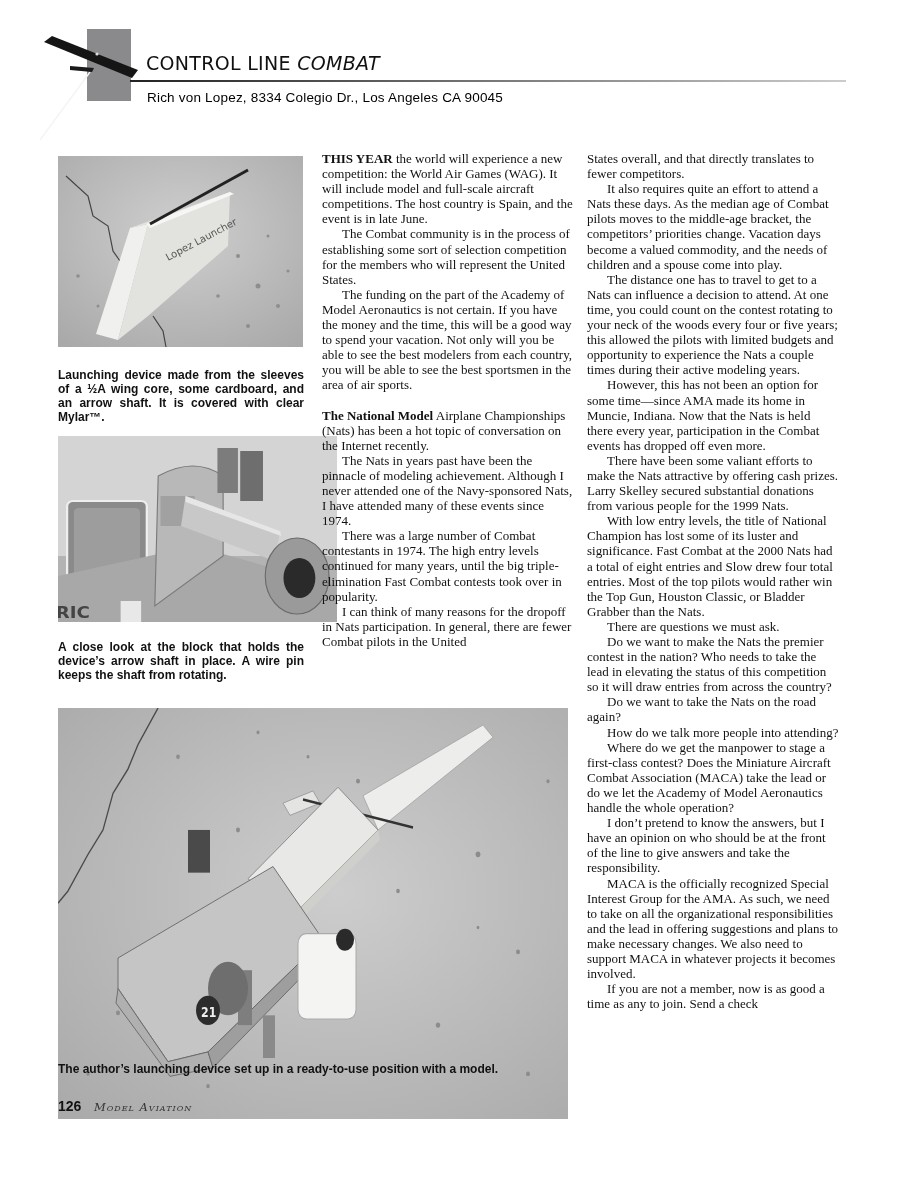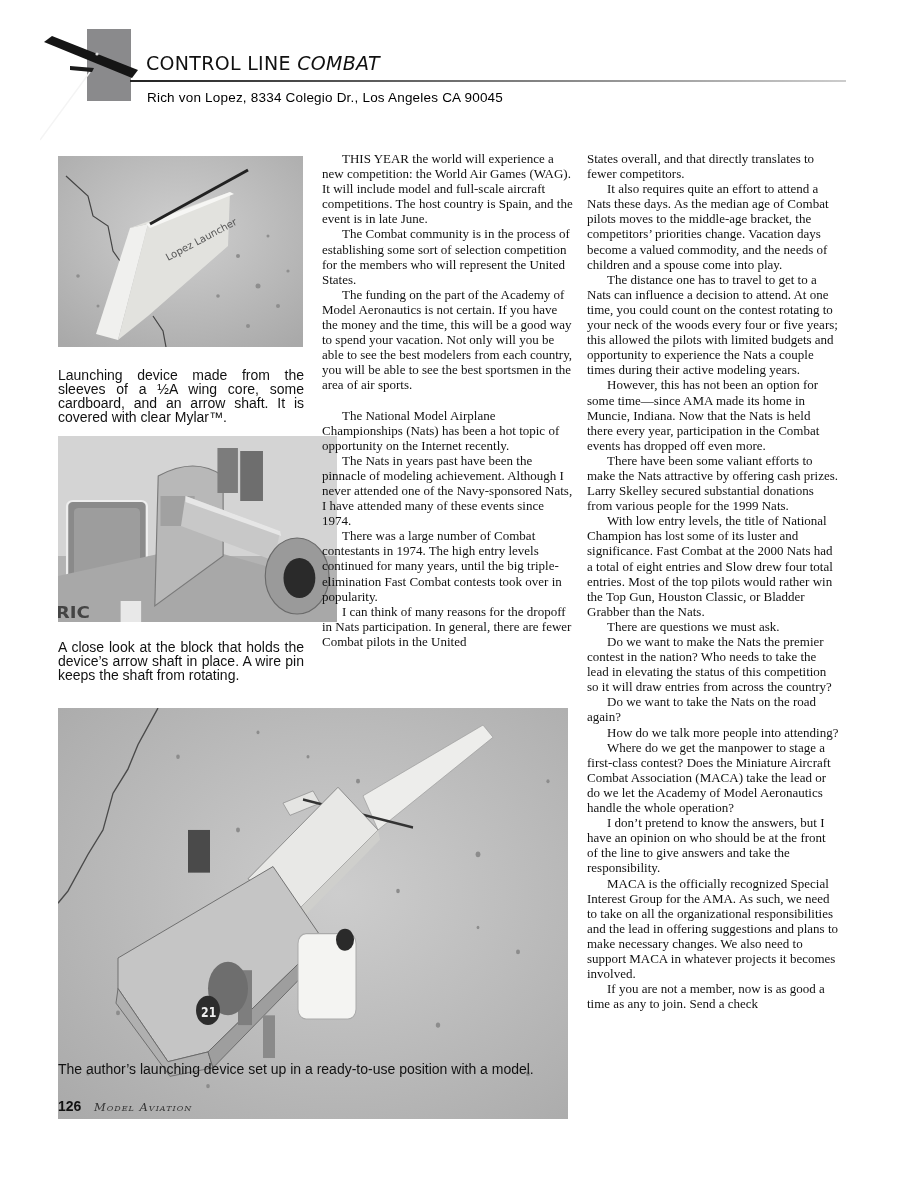--- a/index.html
+++ b/index.html
@@ -14,31 +14,31 @@
   #author-line { left:147px; top:90px; font-family:"Liberation Sans", sans-serif; font-size:13.5px; color:#000000; white-space:nowrap; letter-spacing:0.2px; }
 
   
   .photo { background:#bdbdbd; overflow:hidden; }
   #photo-1 { left:58px; top:156px; width:245px; height:191px; }
   #photo-2 { left:58px; top:436px; width:279px; height:186px; }
   #photo-3 { left:58px; top:708px; width:510px; height:411px; }
   .photo svg { width:100%; height:100%; display:block; }
 
   
-  .caption { font-family:"Liberation Sans", sans-serif; font-weight:normal; font-size:14px; line-height:14px; color:#111; text-align:justify; }
+  .caption { font-family:"Liberation Sans", sans-serif; font-weight:bold; font-size:12px; line-height:14px; color:#111; text-align:justify; }
   #caption-1 { left:58px; top:368px; width:246px; }
   #caption-2 { left:58px; top:640px; width:246px; }
   #caption-3 { left:58px; top:1062px; width:510px; text-align:left; }
 
   
   .col { font-family:"Liberation Serif", serif; font-size:13px; line-height:15.1px; color:#111; }
   .col p { margin:0; text-indent:20px; }
   .col p.noindent { text-indent:0; }
   .col p.gap { margin-top:15px; }
-  .col b { font-weight:normal;margin-left:20px; }
+  .col b { font-weight:bold; }
   #col-middle { left:322px; top:151px; width:252px; }
   #col-right { left:587px; top:151px; width:252px; }
 
   
   #folio { left:58px; top:1098px; font-family:"Liberation Sans", sans-serif; font-weight:bold; font-size:14px; color:#111; }
   #magazine { left:94px; top:1100px; font-family:"DejaVu Serif", serif; font-style:italic; font-size:11.5px; color:#333; letter-spacing:1px; font-variant:small-caps; }
 </style>
 </head>
 <body>
 
@@ -149,21 +149,21 @@
     <circle cx="150" cy="248" r="12" fill="#2c2c2c"></circle>
     <text x="143" y="253" font-family="DejaVu Sans, sans-serif" font-weight="bold" font-size="11" fill="#eee">21</text>
   </svg>
 </div>
 <div id="caption-3" class="abs caption">The author’s launching device set up in a ready-to-use position with a model.</div>
 
 <div id="col-middle" class="abs col">
   <p class="noindent"><b>THIS YEAR</b><span> the world will experience a new competition: the World Air Games (WAG). It will include model and full-scale aircraft competitions. The host country is Spain, and the event is in late June.</span></p>
   <p>The Combat community is in the process of establishing some sort of selection competition for the members who will represent the United States.</p>
   <p>The funding on the part of the Academy of Model Aeronautics is not certain. If you have the money and the time, this will be a good way to spend your vacation. Not only will you be able to see the best modelers from each country, you will be able to see the best sportsmen in the area of air sports.</p>
-  <p class="noindent gap"><b>The National Model</b><span> Airplane Championships (Nats) has been a hot topic of opportunity on the Internet recently.</span></p>
+  <p class="noindent gap"><b>The National Model</b><span> Airplane Championships (Nats) has been a hot topic of conversation on the Internet recently.</span></p>
   <p>The Nats in years past have been the pinnacle of modeling achievement. Although I never attended one of the Navy-sponsored Nats, I have attended many of these events since 1974.</p>
   <p>There was a large number of Combat contestants in 1974. The high entry levels continued for many years, until the big triple-elimination Fast Combat contests took over in popularity.</p>
   <p>I can think of many reasons for the dropoff in Nats participation. In general, there are fewer Combat pilots in the United</p>
 </div>
 
 <div id="col-right" class="abs col">
   <p class="noindent">States overall, and that directly translates to fewer competitors.</p>
   <p>It also requires quite an effort to attend a Nats these days. As the median age of Combat pilots moves to the middle-age bracket, the competitors’ priorities change. Vacation days become a valued commodity, and the needs of children and a spouse come into play.</p>
   <p>The distance one has to travel to get to a Nats can influence a decision to attend. At one time, you could count on the contest rotating to your neck of the woods every four or five years; this allowed the pilots with limited budgets and opportunity to experience the Nats a couple times during their active modeling years.</p>
   <p>However, this has not been an option for some time—since AMA made its home in Muncie, Indiana. Now that the Nats is held there every year, participation in the Combat events has dropped off even more.</p>

